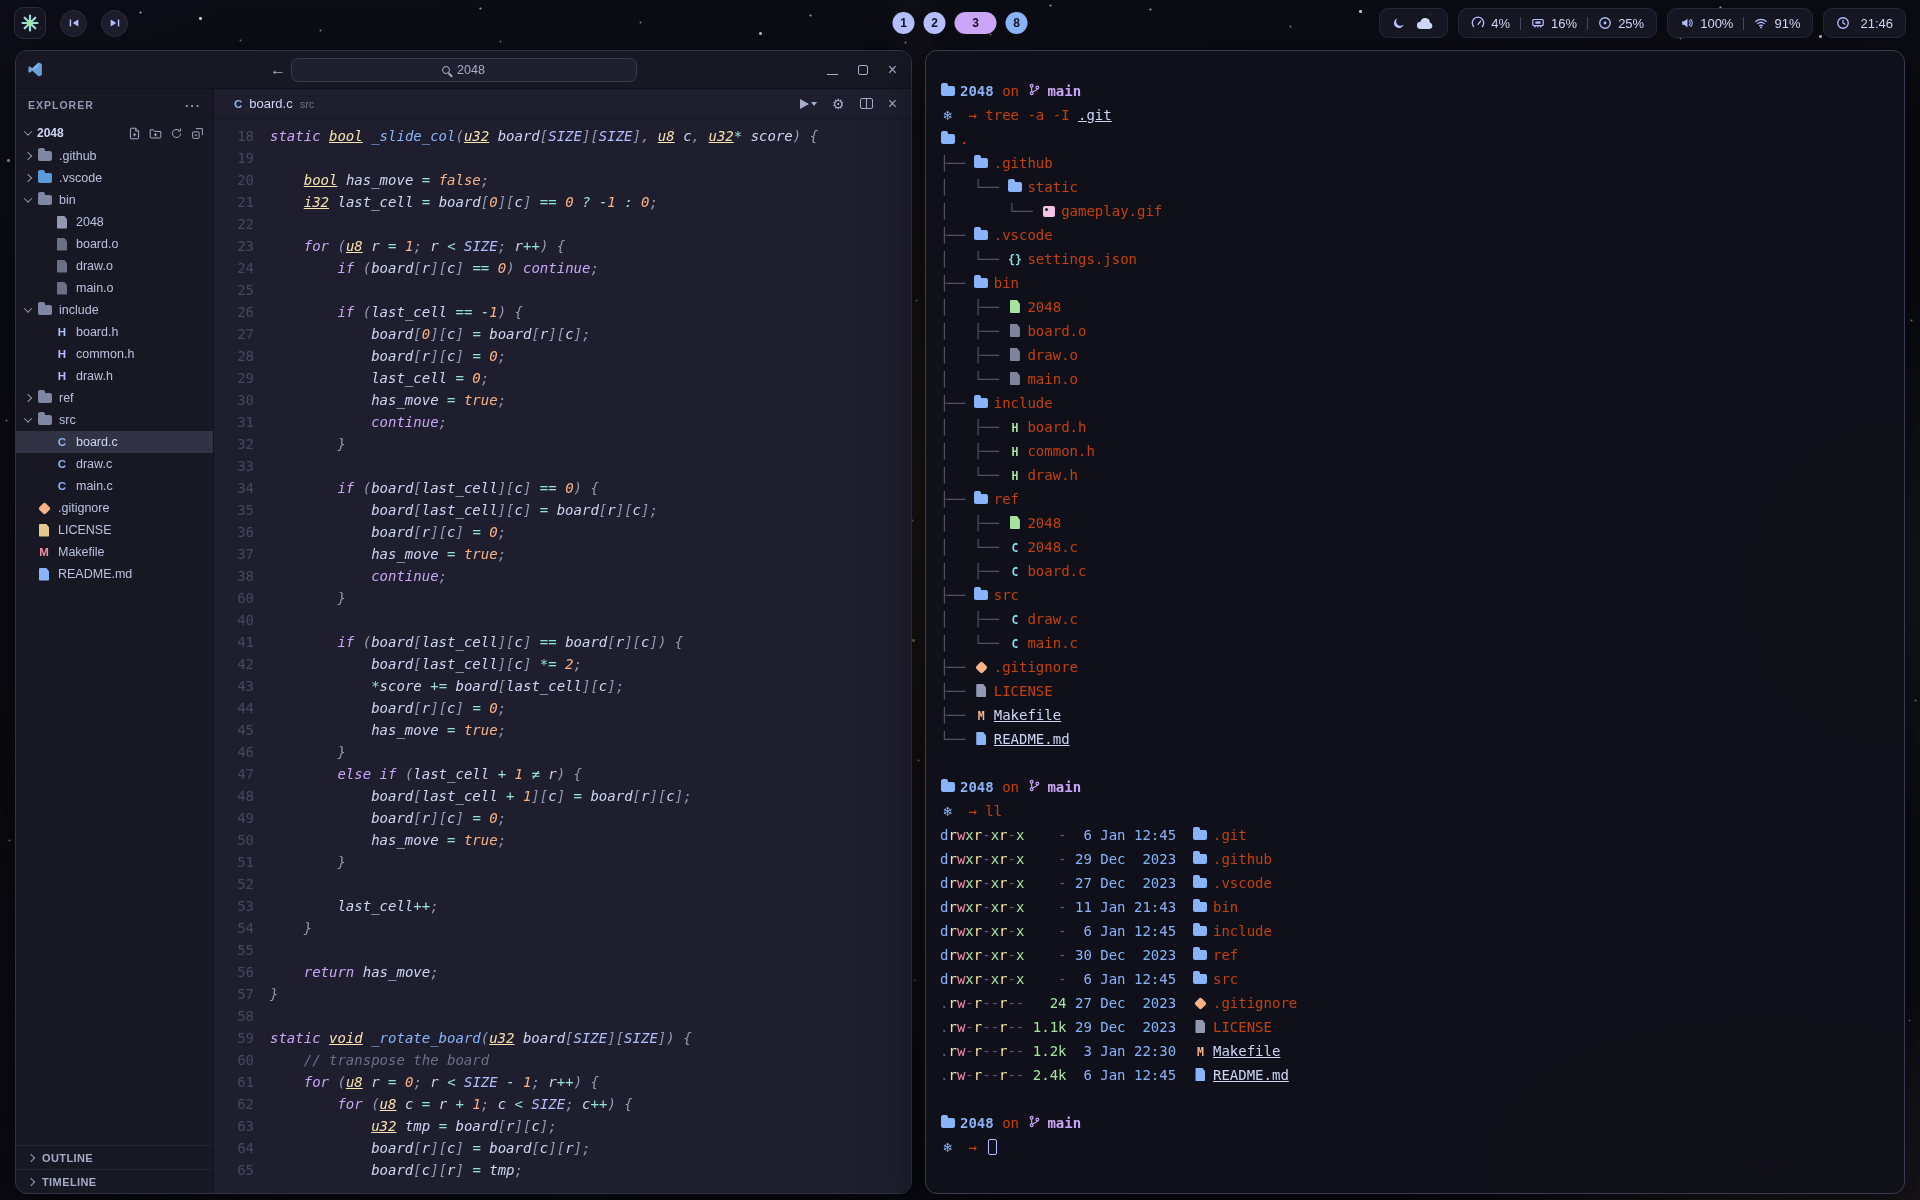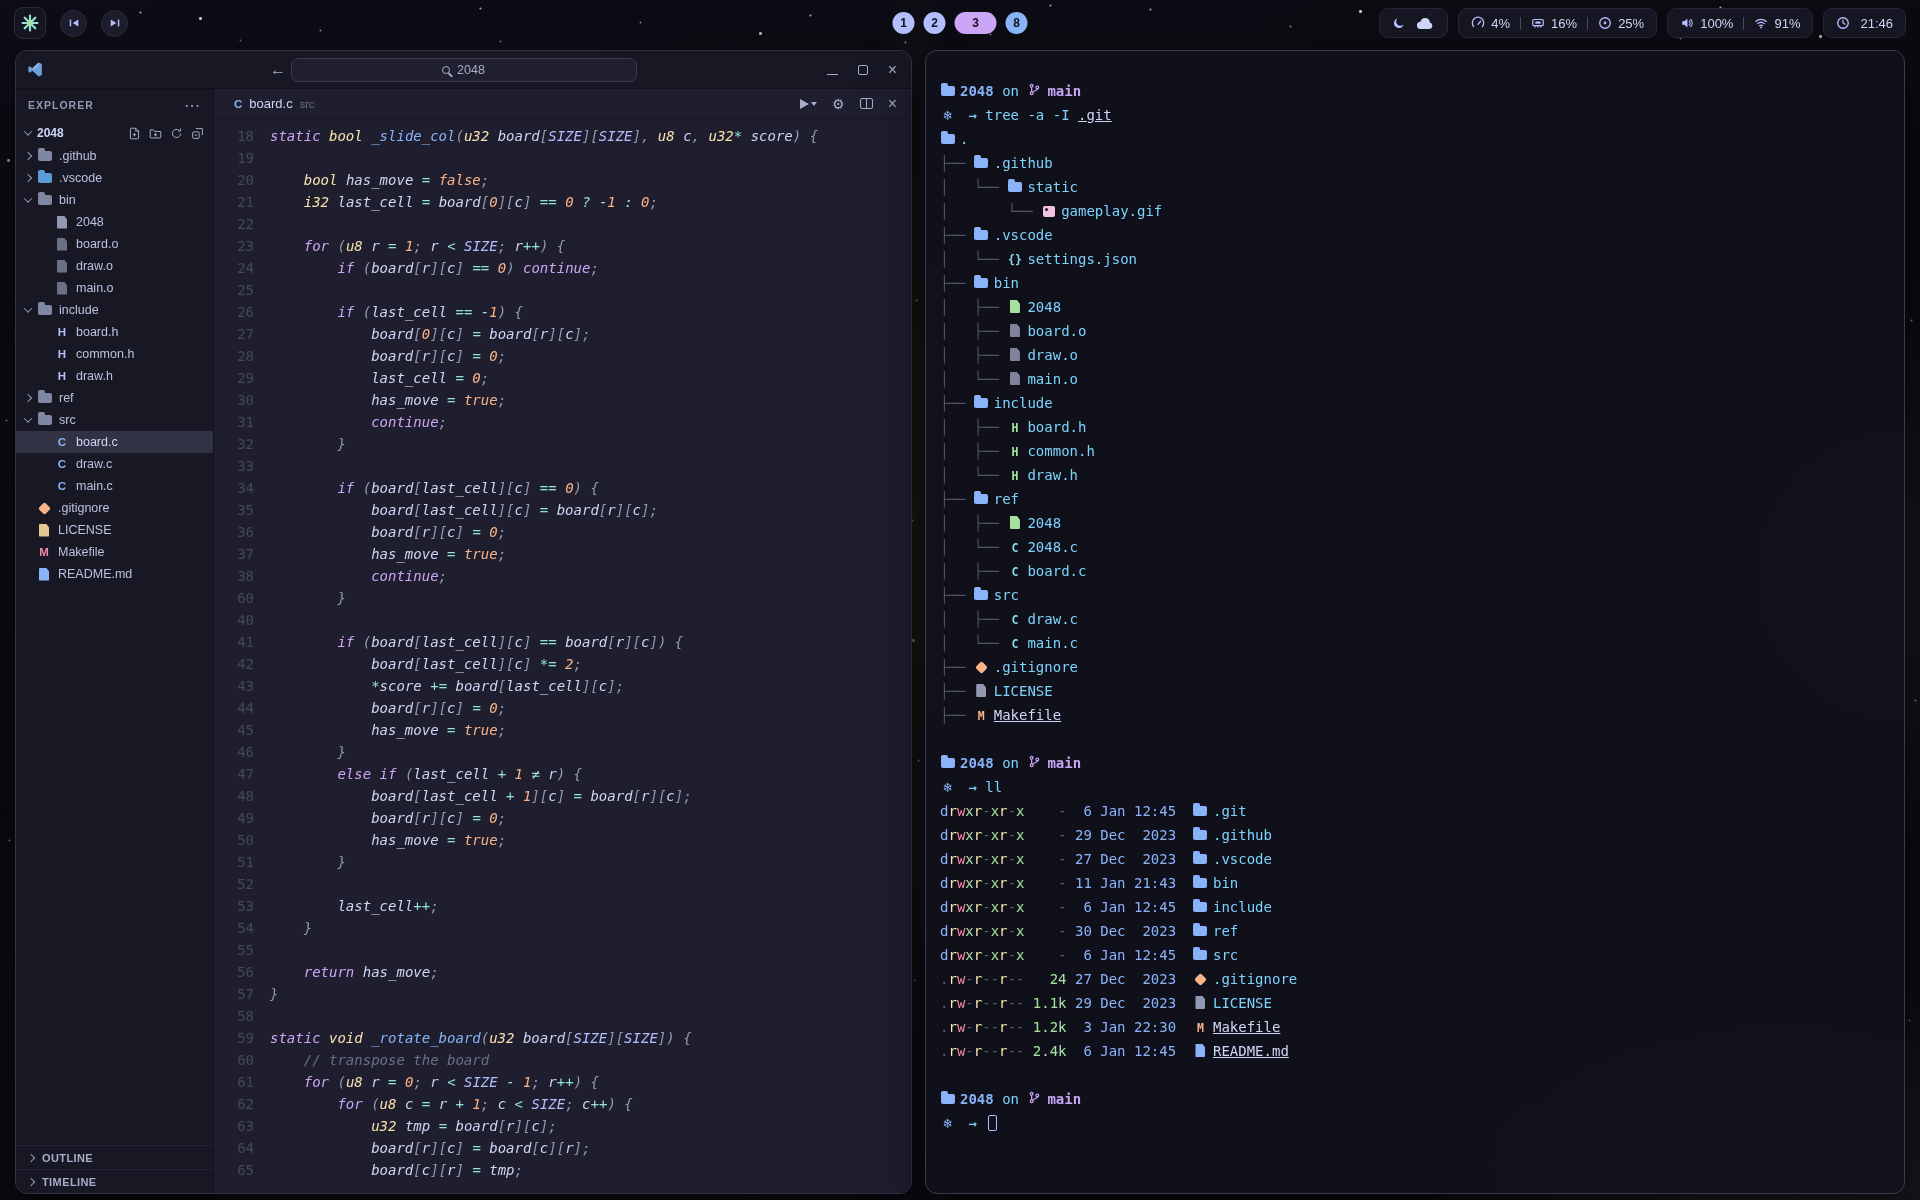--- a/index.html
+++ b/index.html
@@ -98,31 +98,31 @@
   .i-caret { width:0; height:0; border-top:4px solid #a6adc8; border-left:3.5px solid transparent; border-right:3.5px solid transparent; display:inline-block; }
   .i-gear { font-size:14px; line-height:1; font-family:"DejaVu Sans",sans-serif; }
   .i-split { width:13px; height:11px; border:1.3px solid #a6adc8; border-radius:2px; position:relative; display:inline-block; }
   .i-split::after { content:""; position:absolute; left:5px; top:0; bottom:0; width:1.3px; background:#a6adc8; }
   .i-x { font-size:16px; line-height:1; }
 
   .code { flex:1; padding-top:6px; font-family:"DejaVu Sans Mono","Liberation Mono",monospace; font-size:14px; overflow:hidden; }
   .cl { display:flex; height:22px; line-height:22px; white-space:pre; }
   .ln { width:40px; text-align:right; color:#45475a; flex:none; font-style:normal; }
   .lc { padding-left:16px; font-style:italic; }
-  .tk-k { color:#cba6f7; } .tk-t { color:#f9e2af; } .tk-f { color:#89b4fa; }
+  .tk-k { color:#cba6f7; } .tk-t { color:#f9e2af;text-decoration:underline; } .tk-f { color:#89b4fa; }
   .tk-v { color:#cdd6f4; } .tk-m { color:#b4befe; } .tk-n { color:#fab387; }
   .tk-o { color:#94e2d5; } .tk-pu { color:#9399b2; } .tk-c { color:#6c7086; }
   .tk-b { color:#fab387; } .tk-x { color:#cdd6f4; }
 
   
   .term { padding:28px 0 0 14px; font-family:"DejaVu Sans Mono","Liberation Mono",monospace; font-size:14px; color:#cdd6f4; }
   .tl { height:24px; line-height:24px; white-space:pre; }
   .t-blue { color:#89b4fa; font-weight:bold; }
   .t-mauve { color:#cba6f7; font-weight:bold; }
-  .t-fg { color:#7dd3fc;text-align:right; }
+  .t-fg { color:#c2410c;text-align:right; }
   .t-und { color:#cdd6f4; text-decoration:underline; }
   .t-gd { color:#545769; }
   .t-pd { color:#89b4fa; } .t-pr { color:#f9e2af; } .t-pw { color:#f38ba8; }
   .t-px { color:#a6e3a1; } .t-pm { color:#5b6078; }
   .t-sz { color:#a6e3a1; } .t-dt { color:#89b4fa; }
   .ti { display:inline-block; width:15px; margin-right:5px; text-align:center; }
   .i-folder { display:inline-block; width:14px; height:10px; border-radius:2px; position:relative; vertical-align:0px; }
   .i-folder::before { content:""; position:absolute; top:-3px; left:0; width:7px; height:4px; background:inherit; border-radius:2px 2px 0 0; }
   .i-doc { display:inline-block; width:10px; height:13px; border-radius:1px; vertical-align:-1px; clip-path:polygon(0 0,70% 0,100% 28%,100% 100%,0 100%); }
   .i-bdg { font-weight:bold; font-size:11.5px; font-style:normal; }
@@ -527,20 +527,21 @@
       <div class="tl"><span class="t-gd">├── </span><span class="ti"><span class="i-folder" style="background: rgb(137, 180, 250);"></span></span><span class="t-fg">ref</span></div>
       <div class="tl"><span class="t-gd">│   ├── </span><span class="ti"><span class="i-doc" style="background: rgb(166, 227, 161);"></span></span><span class="t-fg">2048</span></div>
       <div class="tl"><span class="t-gd">│   └── </span><span class="ti"><span class="i-bdg" style="color: rgb(137, 220, 235);">C</span></span><span class="t-fg">2048.c</span></div>
       <div class="tl"><span class="t-gd">│   ├── </span><span class="ti"><span class="i-bdg" style="color: rgb(137, 220, 235);">C</span></span><span class="t-fg">board.c</span></div>
       <div class="tl"><span class="t-gd">├── </span><span class="ti"><span class="i-folder" style="background: rgb(137, 180, 250);"></span></span><span class="t-fg">src</span></div>
       <div class="tl"><span class="t-gd">│   ├── </span><span class="ti"><span class="i-bdg" style="color: rgb(137, 220, 235);">C</span></span><span class="t-fg">draw.c</span></div>
       <div class="tl"><span class="t-gd">│   └── </span><span class="ti"><span class="i-bdg" style="color: rgb(137, 220, 235);">C</span></span><span class="t-fg">main.c</span></div>
       <div class="tl"><span class="t-gd">├── </span><span class="ti"><span class="i-diamond"></span></span><span class="t-fg">.gitignore</span></div>
       <div class="tl"><span class="t-gd">├── </span><span class="ti"><span class="i-doc" style="background: rgb(147, 153, 178);"></span></span><span class="t-fg">LICENSE</span></div>
       <div class="tl"><span class="t-gd">├── </span><span class="ti"><span class="i-bdg" style="color: rgb(250, 179, 135);">M</span></span><span class="t-und">Makefile</span></div>
+      <div class="tl"><span class="t-gd">└── </span><span class="ti"><span class="i-doc" style="background: rgb(137, 180, 250);"></span></span><span class="t-und">README.md</span></div>
       <div class="tl"></div>
       <div class="tl"><span class="ti"><span class="i-folder" style="background: rgb(137, 180, 250);"></span></span><span class="t-blue">2048</span><span class="t-fg"> on </span><span class="ti"><svg width="13" height="13" viewBox="0 0 16 16">
             <g fill="none" stroke="#cba6f7" stroke-width="1.5">
               <circle cx="4.5" cy="3.5" r="1.7"></circle>
               <circle cx="4.5" cy="12.5" r="1.7"></circle>
               <circle cx="11.5" cy="5.5" r="1.7"></circle>
               <path d="M4.5 5.2v5.6M11.5 7.2c0 2.3-3.5 2-5.5 3.6"></path>
             </g>
           </svg></span><span class="t-mauve">main</span></div>
       <div class="tl"><span class="ti"><span class="i-snow">❄</span></span><span class="t-fg"> → </span><span class="t-fg">ll</span></div>

